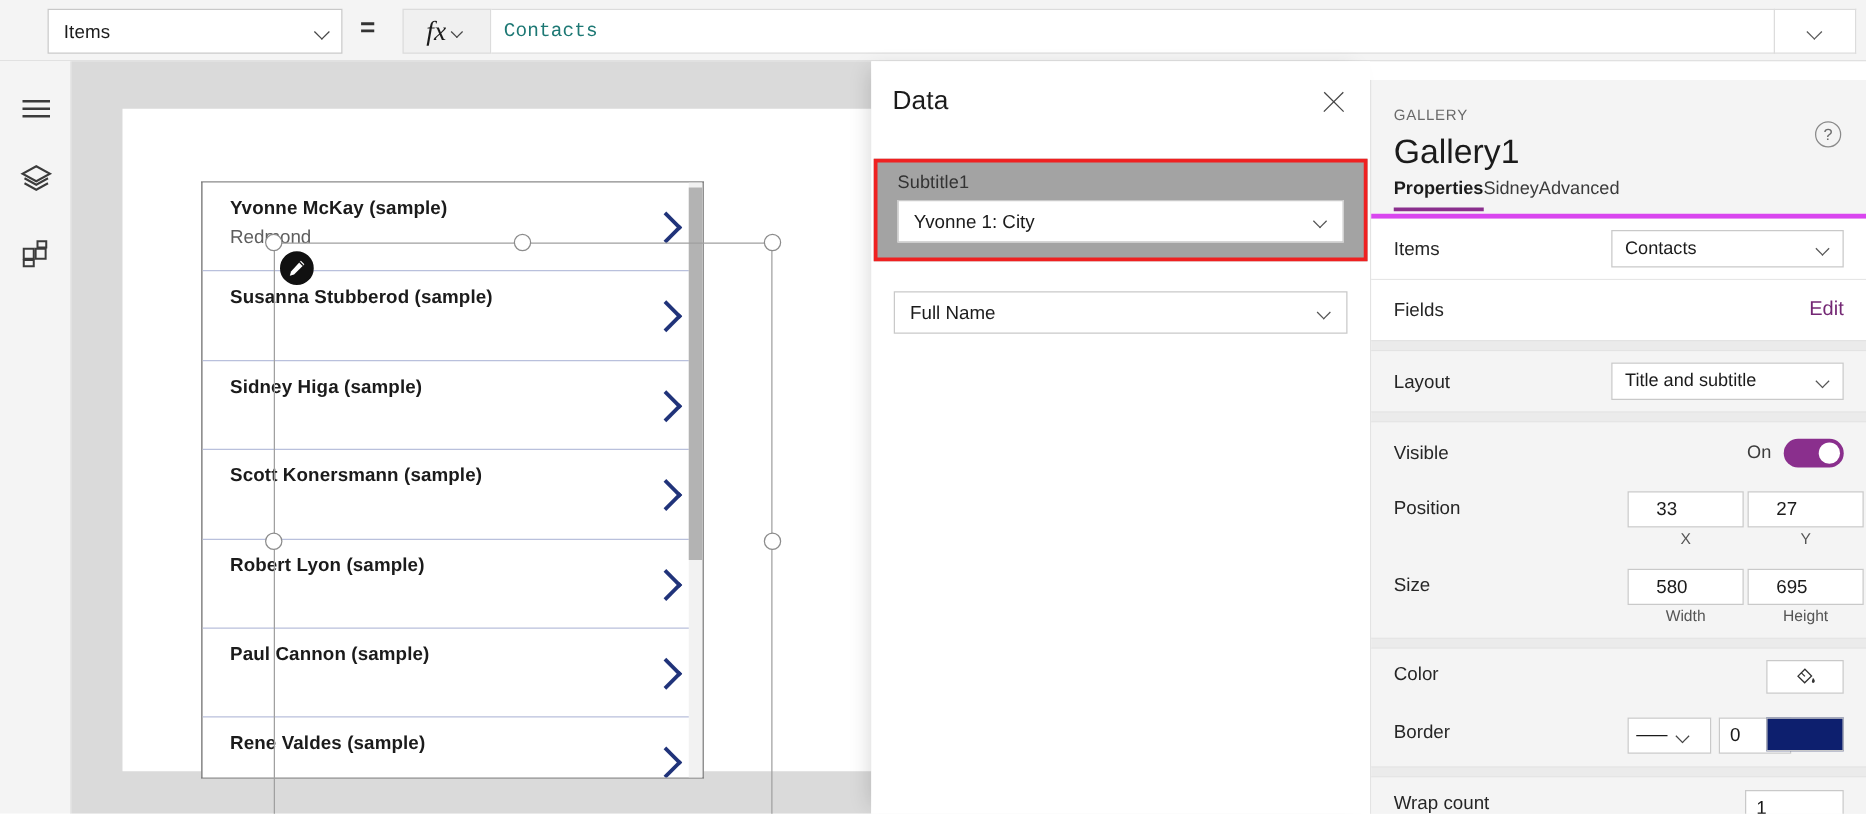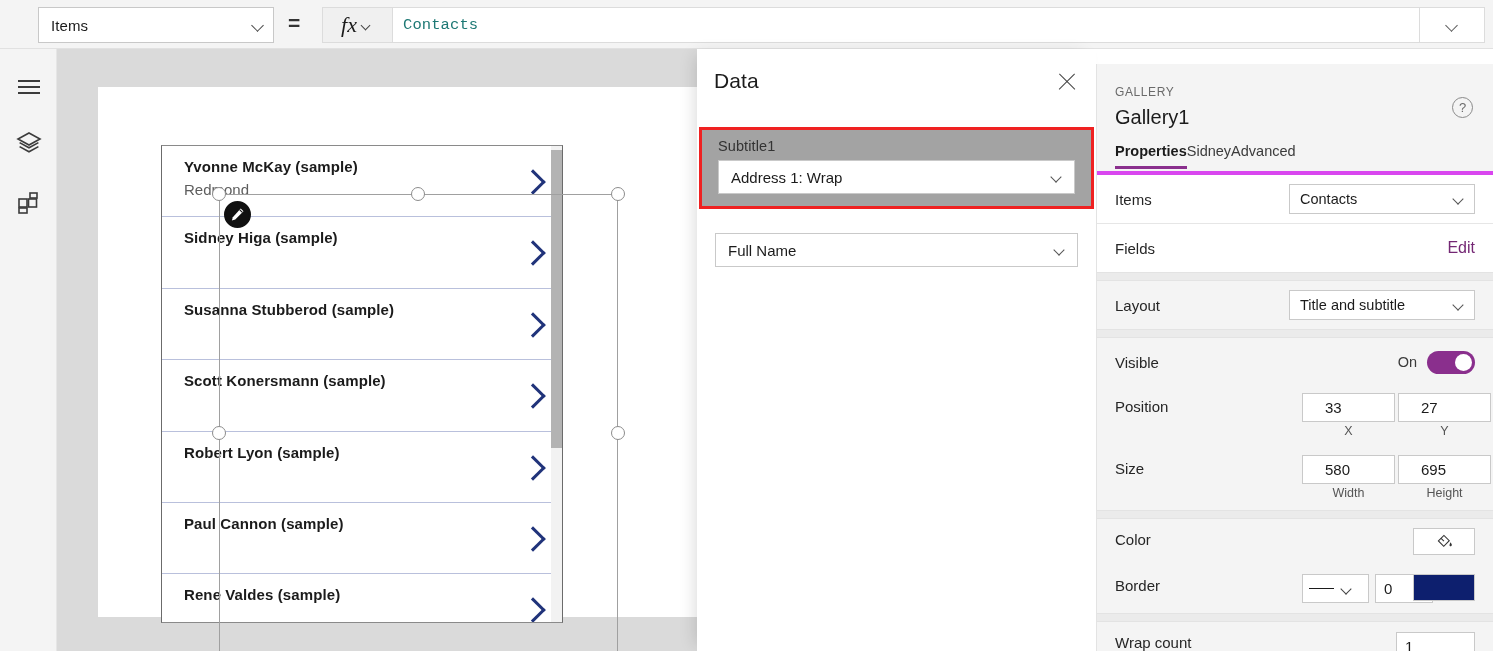--- a/index.html
+++ b/index.html
@@ -203,21 +203,21 @@
     position: absolute; left: 1096px; top: 64px; width: 397px; height: 602px;
     background: #f4f4f4; border-left: 1px solid #e3e3e3;
   }
   .props-head { position: relative; height: 79px; }
   .props-kicker {
     position: absolute; left: 18px; top: 21px;
     font-size: 12px; letter-spacing: .6px; color: #6a6a6a;
   }
   .props-name {
     position: absolute; left: 18px; top: 42px;
-    font-size: 20px; color: #1b1b1b;
+    font-size: 27px; color: #1b1b1b;
   }
   .help-icon {
     position: absolute; right: 20px; top: 33px;
     width: 21px; height: 21px; border-radius: 50%;
     border: 1.3px solid #8a8a8a; color: #6b6b6b;
     font-size: 13px; line-height: 19px; text-align: center;
   }
   .tabs {
     position: relative; height: 32px; padding-left: 18px;
     display: flex; align-items: flex-start;
@@ -354,25 +354,25 @@
     <div class="canvas-page">
 
       <div class="gallery">
         <div class="gal-list">
             <div class="gal-item">
               <div class="gal-title">Yvonne McKay (sample)</div>
               <div class="gal-sub">Redmond</div>
               <div class="gal-chev"></div>
             </div>
             <div class="gal-item">
+              <div class="gal-title">Susanna Stubberod (sample)</div>
+              <div class="gal-chev"></div>
+            </div>
+            <div class="gal-item">
               <div class="gal-title">Sidney Higa (sample)</div>
-              <div class="gal-chev"></div>
-            </div>
-            <div class="gal-item">
-              <div class="gal-title">Susanna Stubberod (sample)</div>
               <div class="gal-chev"></div>
             </div>
             <div class="gal-item">
               <div class="gal-title">Scott Konersmann (sample)</div>
               <div class="gal-chev"></div>
             </div>
             <div class="gal-item">
               <div class="gal-title">Robert Lyon (sample)</div>
               <div class="gal-chev"></div>
             </div>
@@ -412,21 +412,21 @@
       <div class="dp-title">Data</div>
       <div class="dp-close">
           <i></i>
           <i></i>
         </div>
     </div>
     <div class="dp-fields">
         <div class="dp-field highlight">
           <div class="dp-label">Subtitle1</div>
           <div class="dp-dropdown">
-            <span class="val">Address 1: Wrap</span>
+            <span class="val">Yvonne 1: City</span>
             <span class="chev"></span>
           </div>
         </div>
         <div class="dp-field">
           <div class="dp-dropdown">
             <span class="val">Full Name</span>
             <span class="chev"></span>
           </div>
         </div>
       </div>

